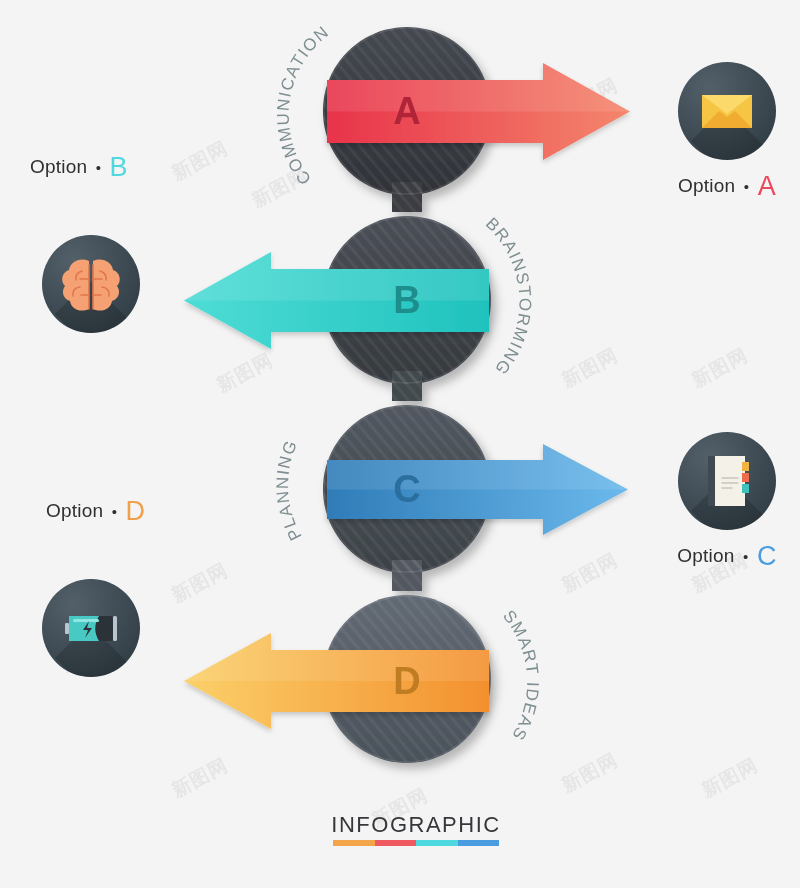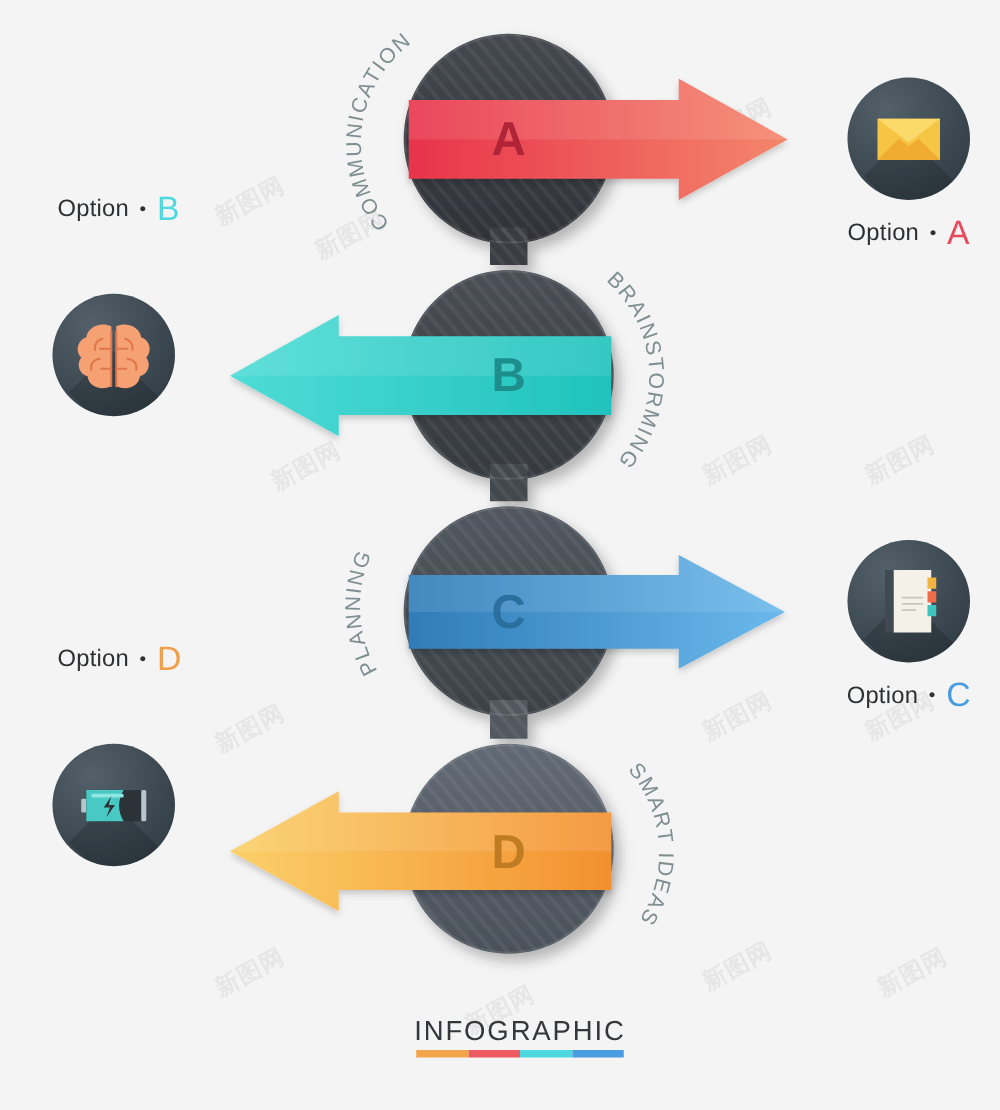--- a/index.html
+++ b/index.html
@@ -235,21 +235,21 @@
       </svg>
     </div>
     <div class="opt-label" style="margin-top:11px;">
       <span>Option</span>
       <span class="dot">•</span>
       <span class="ltr" style="color:#e8495c;">A</span>
     </div>
   </div>
 
   <div class="opt" style="left:22px;top:152px;text-align:left;">
-    <div class="opt-label" style="margin-left:24px;">
+    <div class="opt-label" style="margin-left:8px;">
       <span>Option</span>
       <span class="dot">•</span>
       <span class="ltr" style="color:#4fd8e0;">B</span>
     </div>
     <div class="opt-icon" style="margin:52px 0 0 20px;">
       <div class="sheen"></div>
       <div class="longshadow"></div>
       <svg class="glyph" viewBox="0 0 98 98">
         <path d="M47 26 c-9-4-19 1-20 9 c-7 2-9 11-4 16 c-4 5-2 13 5 15 c1 8 10 12 19 8 Z" fill="#f6a173"></path>
         <path d="M51 26 c9-4 19 1 20 9 c7 2 9 11 4 16 c4 5 2 13-5 15 c-1 8-10 12-19 8 Z" fill="#f6a173"></path>
@@ -286,21 +286,21 @@
         </g>
       </svg>
     </div>
     <div class="opt-label" style="margin-top:11px;">
       <span>Option</span>
       <span class="dot">•</span>
       <span class="ltr" style="color:#4a9ce0;">C</span>
     </div>
   </div>
 
-  <div class="opt" style="left:22px;top:512px;text-align:left;">
+  <div class="opt" style="left:22px;top:496px;text-align:left;">
     <div class="opt-label" style="margin-left:24px;">
       <span>Option</span>
       <span class="dot">•</span>
       <span class="ltr" style="color:#f0a04a;">D</span>
     </div>
     <div class="opt-icon" style="margin:52px 0 0 20px;">
       <div class="sheen"></div>
       <div class="longshadow"></div>
       <svg class="glyph" viewBox="0 0 98 98">
         <rect x="23" y="44" width="4" height="11" rx="1" fill="#b9c5cc"></rect>

